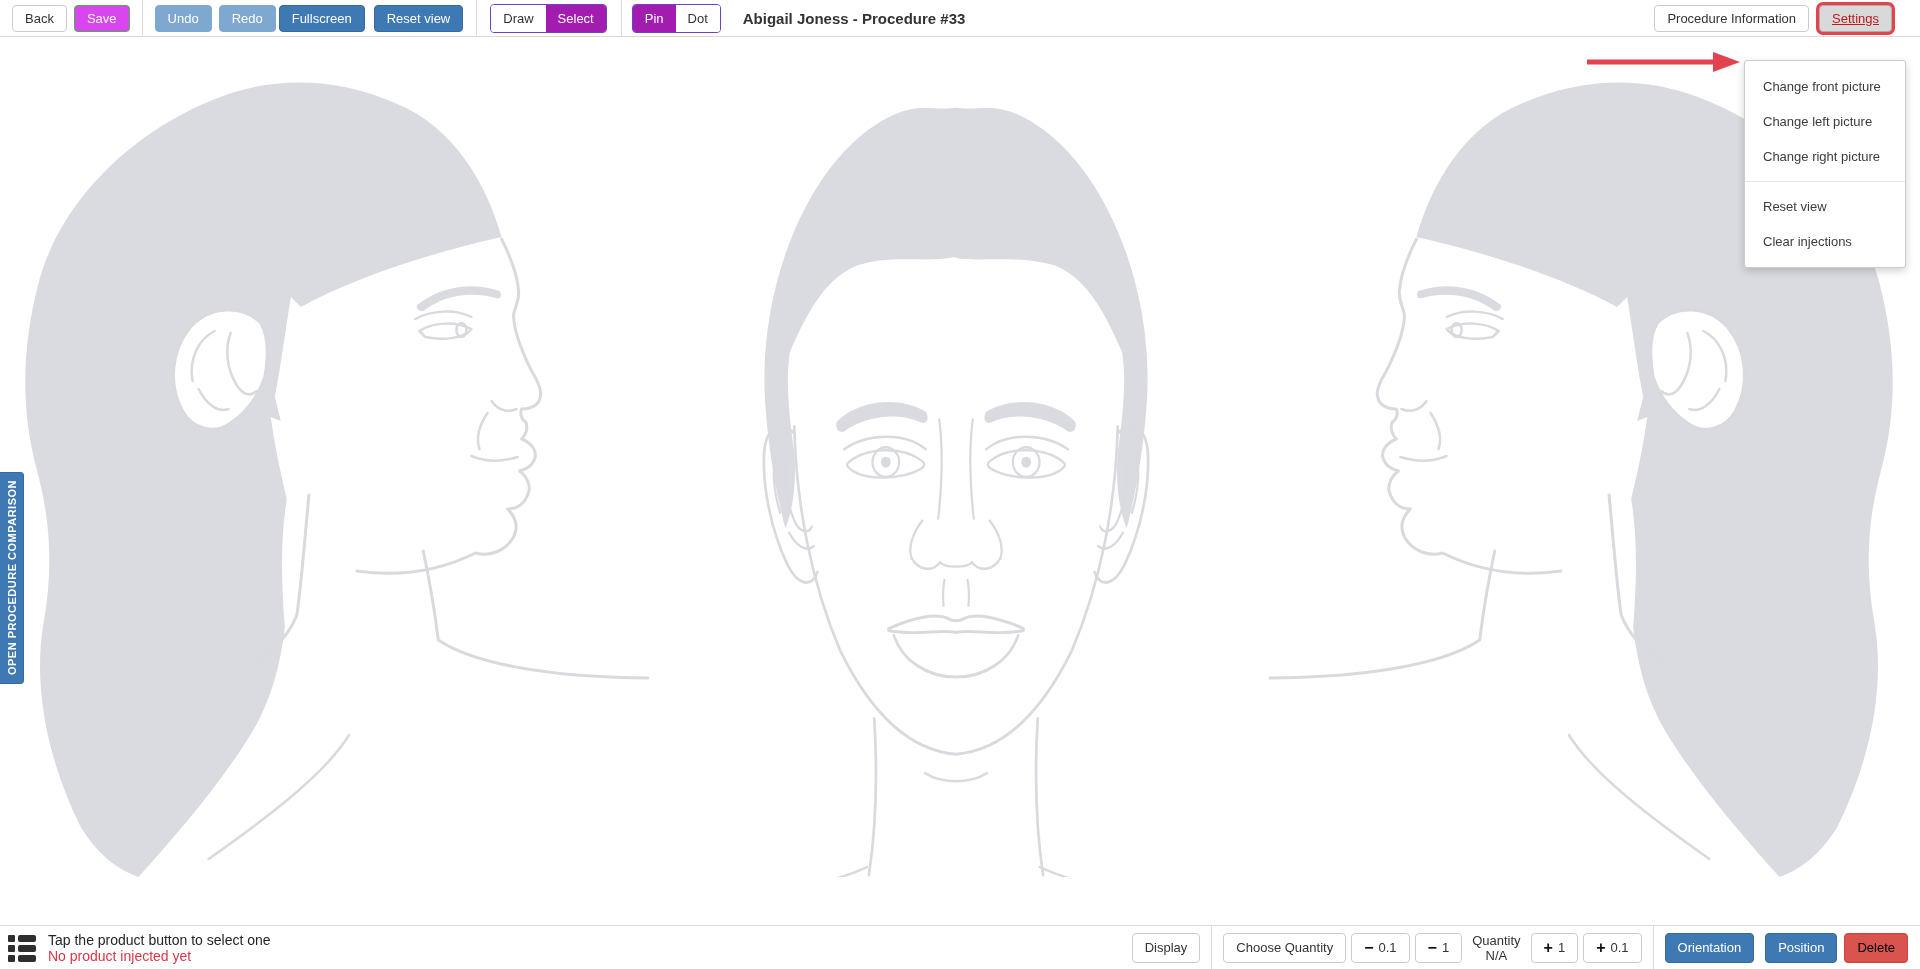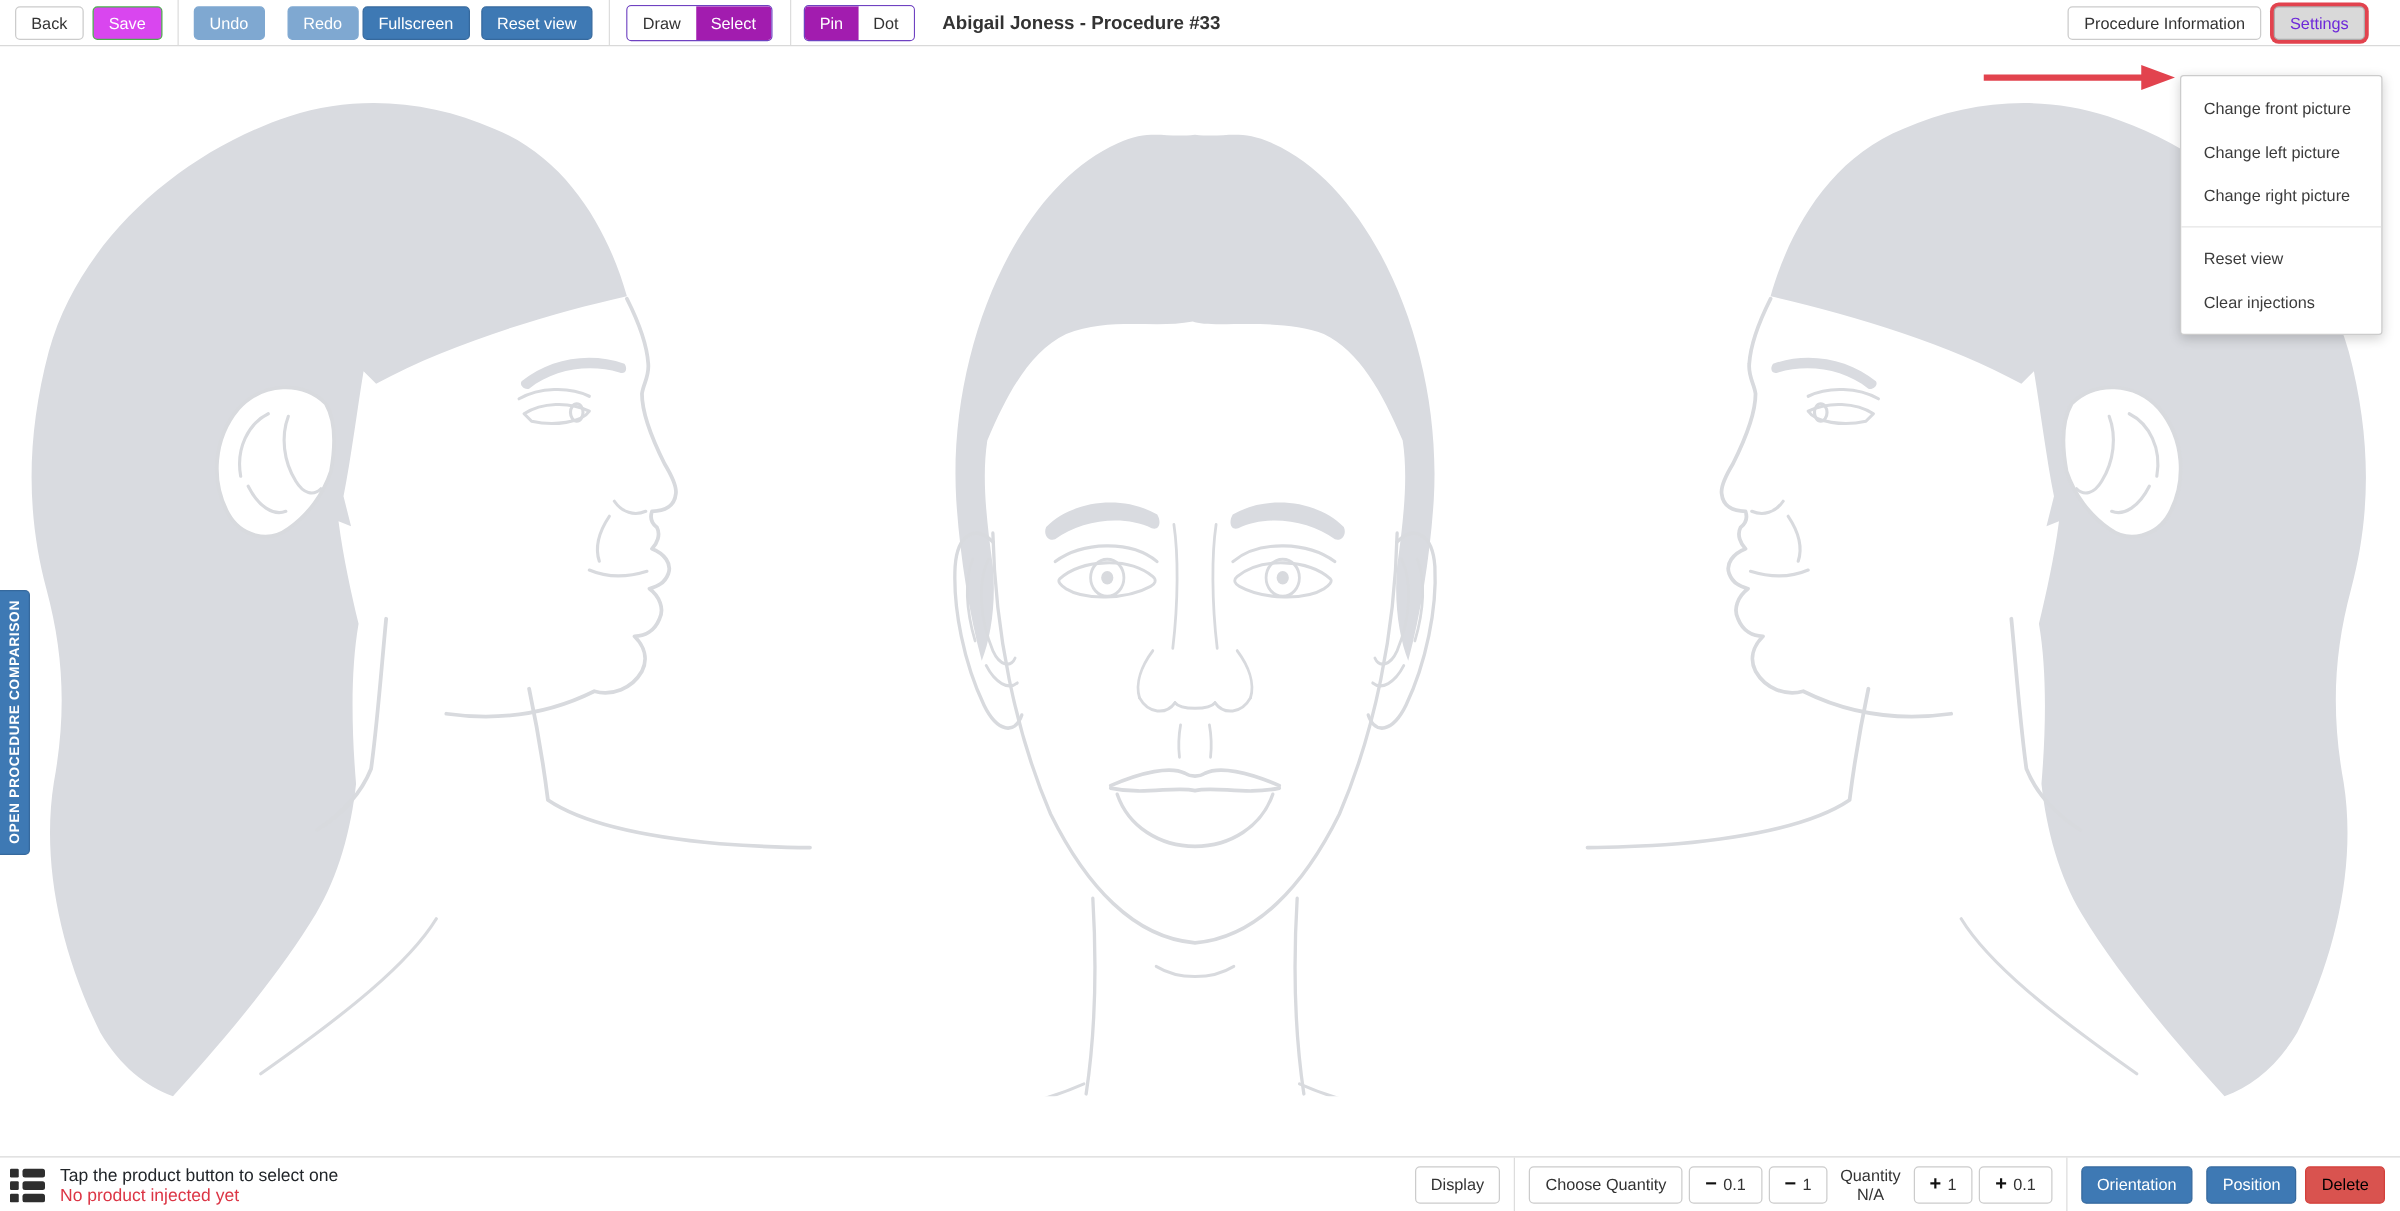--- a/index.html
+++ b/index.html
@@ -8,21 +8,21 @@
   
   .topbar{position:absolute;left:0;top:0;width:100%;height:37px;background:#fff;
     border-bottom:1px solid #d9d9d9;display:flex;align-items:center;box-sizing:border-box;z-index:5;}
   .btn{display:inline-flex;align-items:center;justify-content:center;height:27px;padding:0 12px;
     border-radius:4px;font-size:13px;border:1px solid transparent;white-space:nowrap;cursor:pointer;box-sizing:border-box;}
   .btn-white{background:#fff;border-color:#ccc;color:#333;}
   .btn-green{background:#d946ef;border-color:#4cae4c;color:#fff;}
   .btn-blue{background:#3e79b4;border-color:#36699d;color:#fff;}
   .btn-blue-light{background:#7fa8d1;border-color:#7fa8d1;color:#fff;}
   .btn-red{background:#d9534f;border-color:#d43f3a;color:#000000;}
-  .btn-gray{background:#d9d9d9;border-color:#adadad;color:#6d28d9;}
+  .btn-gray{background:#d9d9d9;border-color:#adadad;color:#b91c1c;text-decoration:underline;}
   .vdiv{width:1px;align-self:stretch;background:#ddd;}
   .seg{display:flex;height:27px;border:1px solid #6f42c1;border-radius:4px;overflow:hidden;}
   .seg .seg-btn{display:flex;align-items:center;justify-content:center;padding:0 12px;font-size:13px;cursor:pointer;}
   .seg .on{background:#a21caf;color:#fff;}
   .seg .off{background:#fff;color:#333;}
   .title{font-size:15px;font-weight:700;color:#333;margin-left:22px;white-space:nowrap;}
   .settings-hot{box-shadow:0 0 0 3px #e2434e;}
 
   
   .menu{position:absolute;left:1744px;top:60px;width:162px;background:#fff;border:1px solid #ccc;
@@ -59,21 +59,21 @@
 </head>
 <body>
 
 <div id="app">
 
   <div class="topbar">
     <button class="btn btn-white" style="margin-left:12px">Back</button>
     <button class="btn btn-green" style="margin-left:7px">Save</button>
     <div class="vdiv" style="margin-left:12px"></div>
     <button class="btn btn-blue-light" style="margin-left:12px">Undo</button>
-    <button class="btn btn-blue-light" style="margin-left:18px">Redo</button>
+    <button class="btn btn-blue-light" style="margin-left:7px">Redo</button>
     <button class="btn btn-blue" style="margin-left:3px">Fullscreen</button>
     <button class="btn btn-blue" style="margin-left:9px">Reset view</button>
     <div class="vdiv" style="margin-left:13px"></div>
     <div class="seg" style="margin-left:13px">
       <div class="seg-btn off">Draw</div>
       <div class="seg-btn on">Select</div>
     </div>
     <div class="vdiv" style="margin-left:14px"></div>
     <div class="seg" style="margin-left:10px">
       <div class="seg-btn on">Pin</div>

